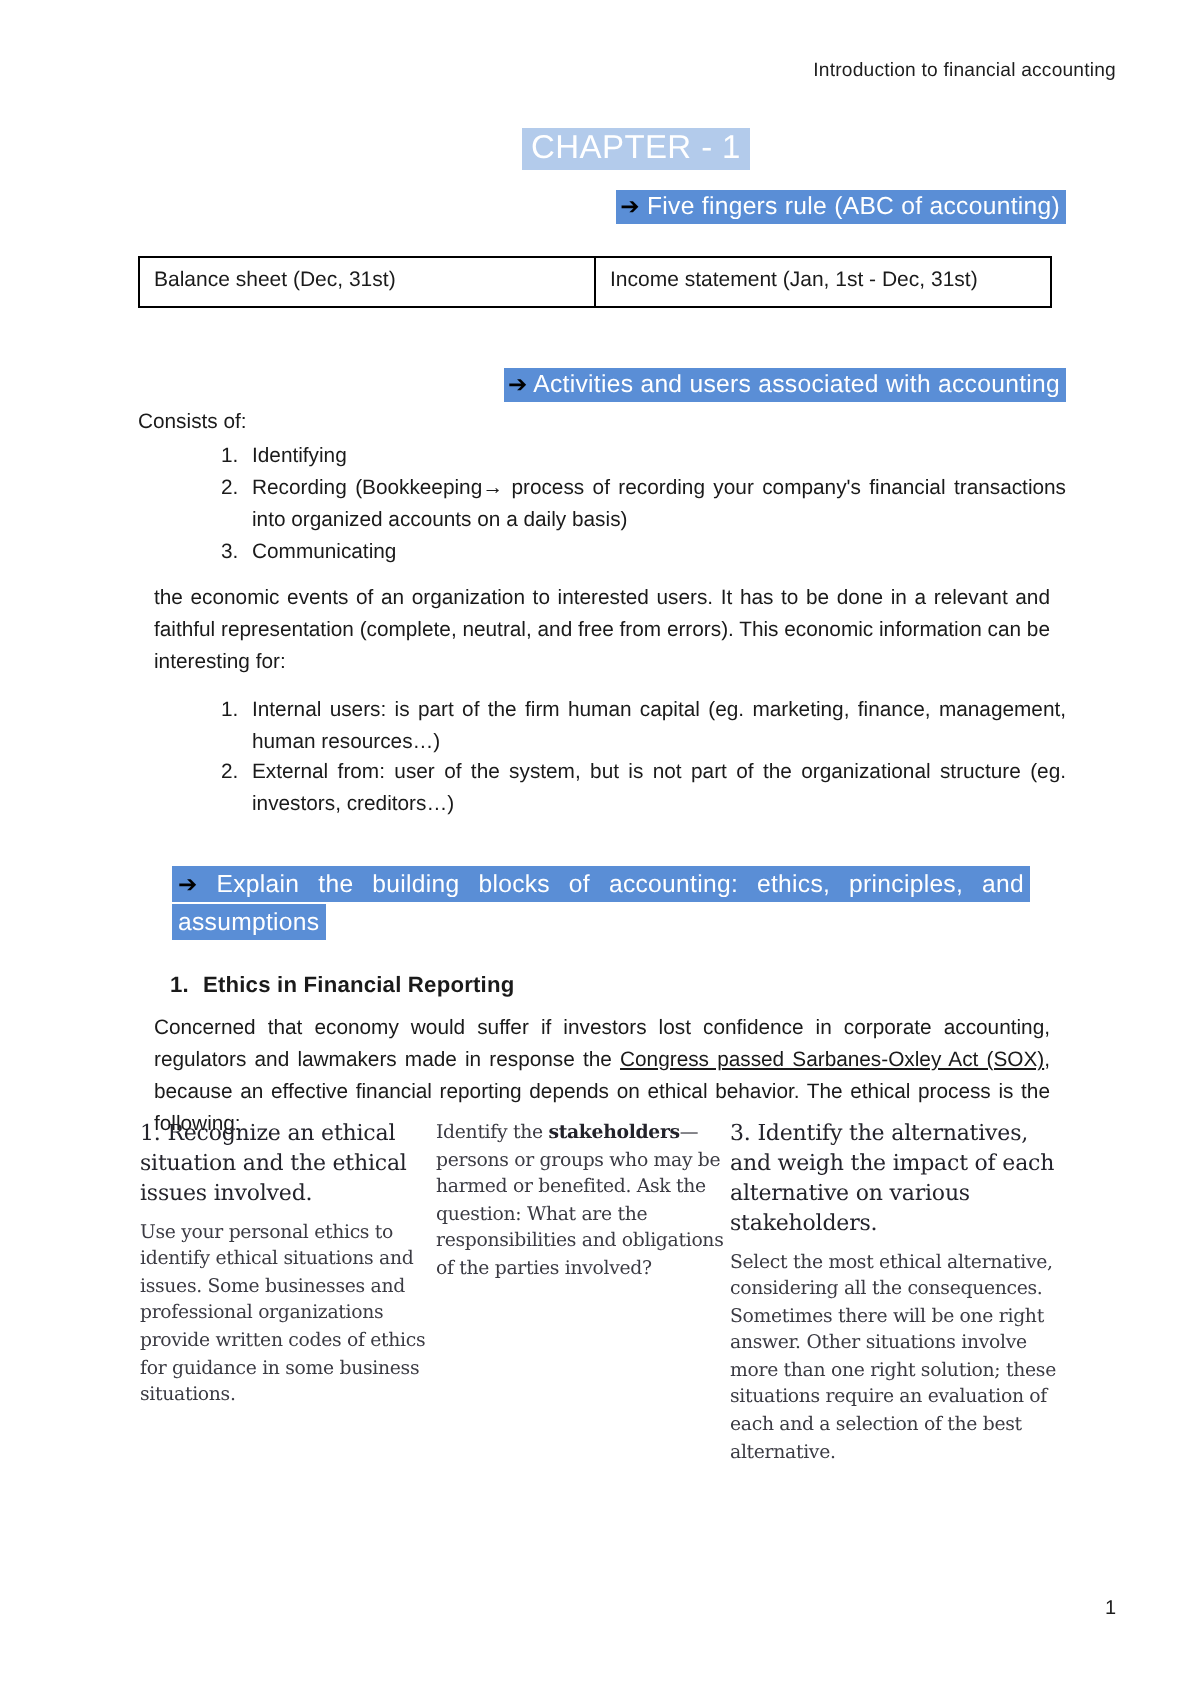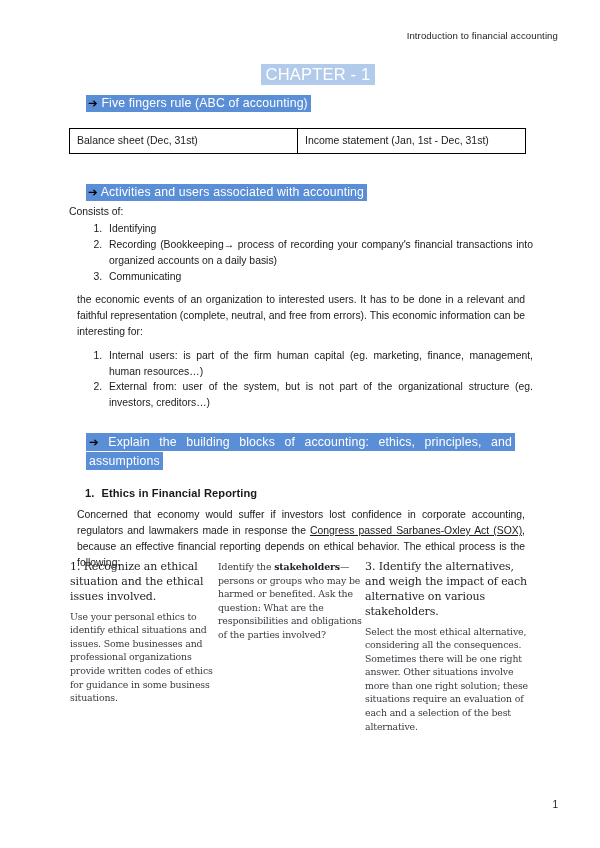--- a/index.html
+++ b/index.html
@@ -57,20 +57,21 @@
     padding: 1px 5px 2px 5px;
     line-height: 1.12;
   }
 
   
   .section-heading {
     margin: 0 0 4px 0;
     padding-left: 17px;
     font-size: 12.3px;
     line-height: 1.35;
+    text-align: right;
   }
   .section-heading .hl {
     background: #5a8ed6;
     color: #ffffff;
     padding: 1px 3px 2px 2px;
     box-decoration-break: clone;
     -webkit-box-decoration-break: clone;
     letter-spacing: 0.15px;
   }
   .section-heading .arrow {
@@ -132,20 +133,21 @@
 
   ol.num {
     margin: 0;
     padding: 0 0 0 36px;
     font-size: 10.4px;
     line-height: 1.52;
   }
   ol.num > li {
     padding-left: 4px;
     margin-bottom: 0px;
+    margin-left: 17px;
   }
   ol.num.just > li { text-align: justify; }
 
   
   .subhead {
     margin: 0 0 3px 0;
     padding-left: 16px;
     font-size: 11.1px;
     font-weight: 700;
     letter-spacing: 0.1px;

